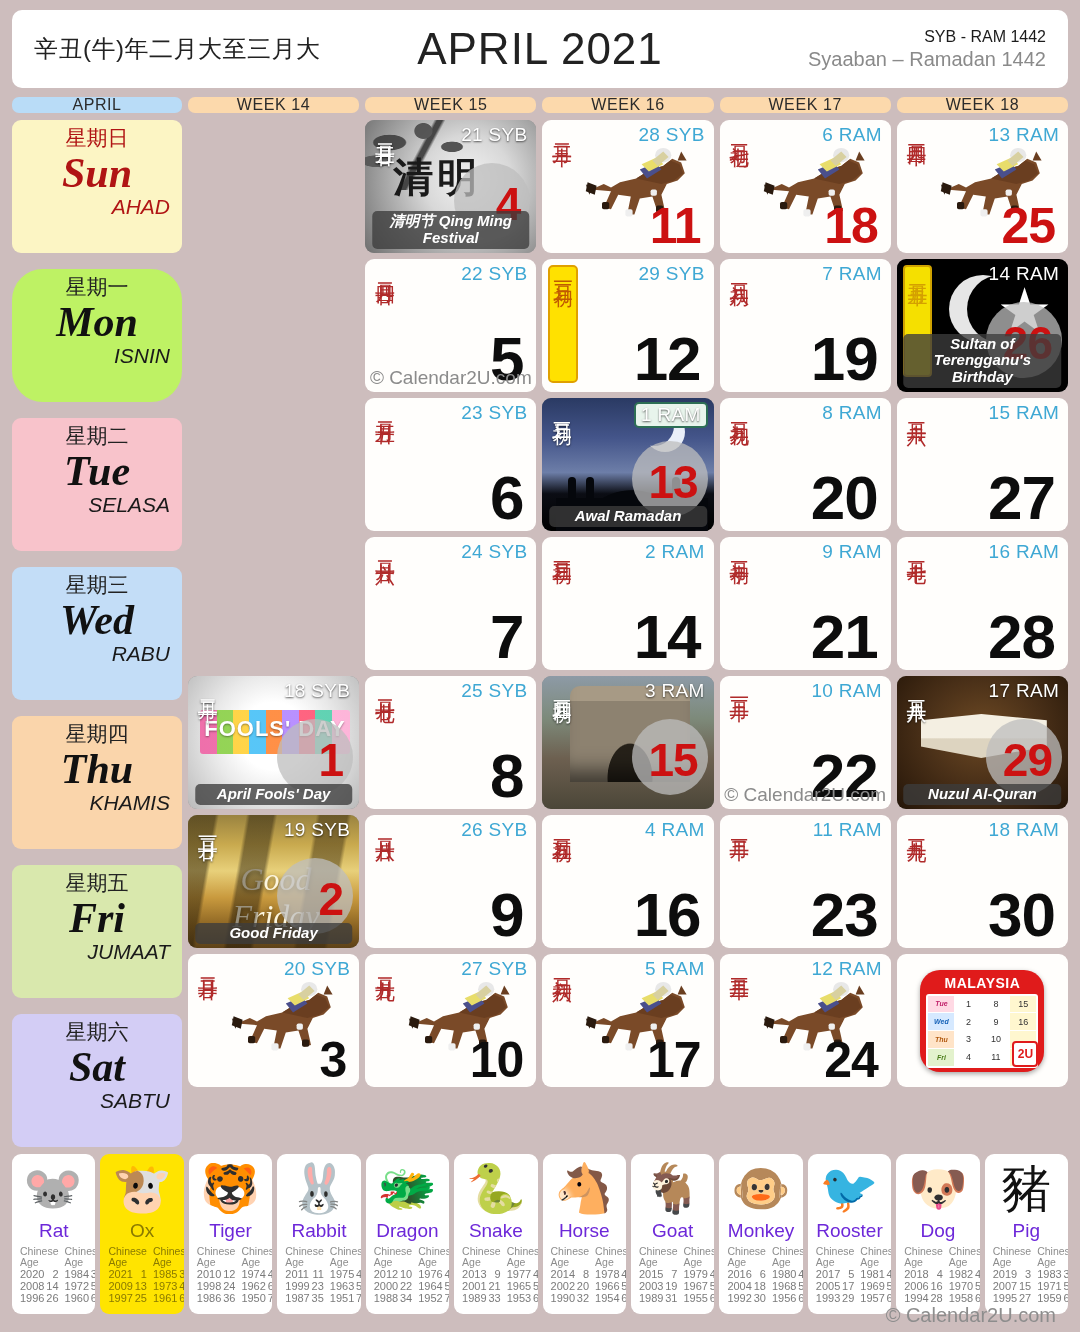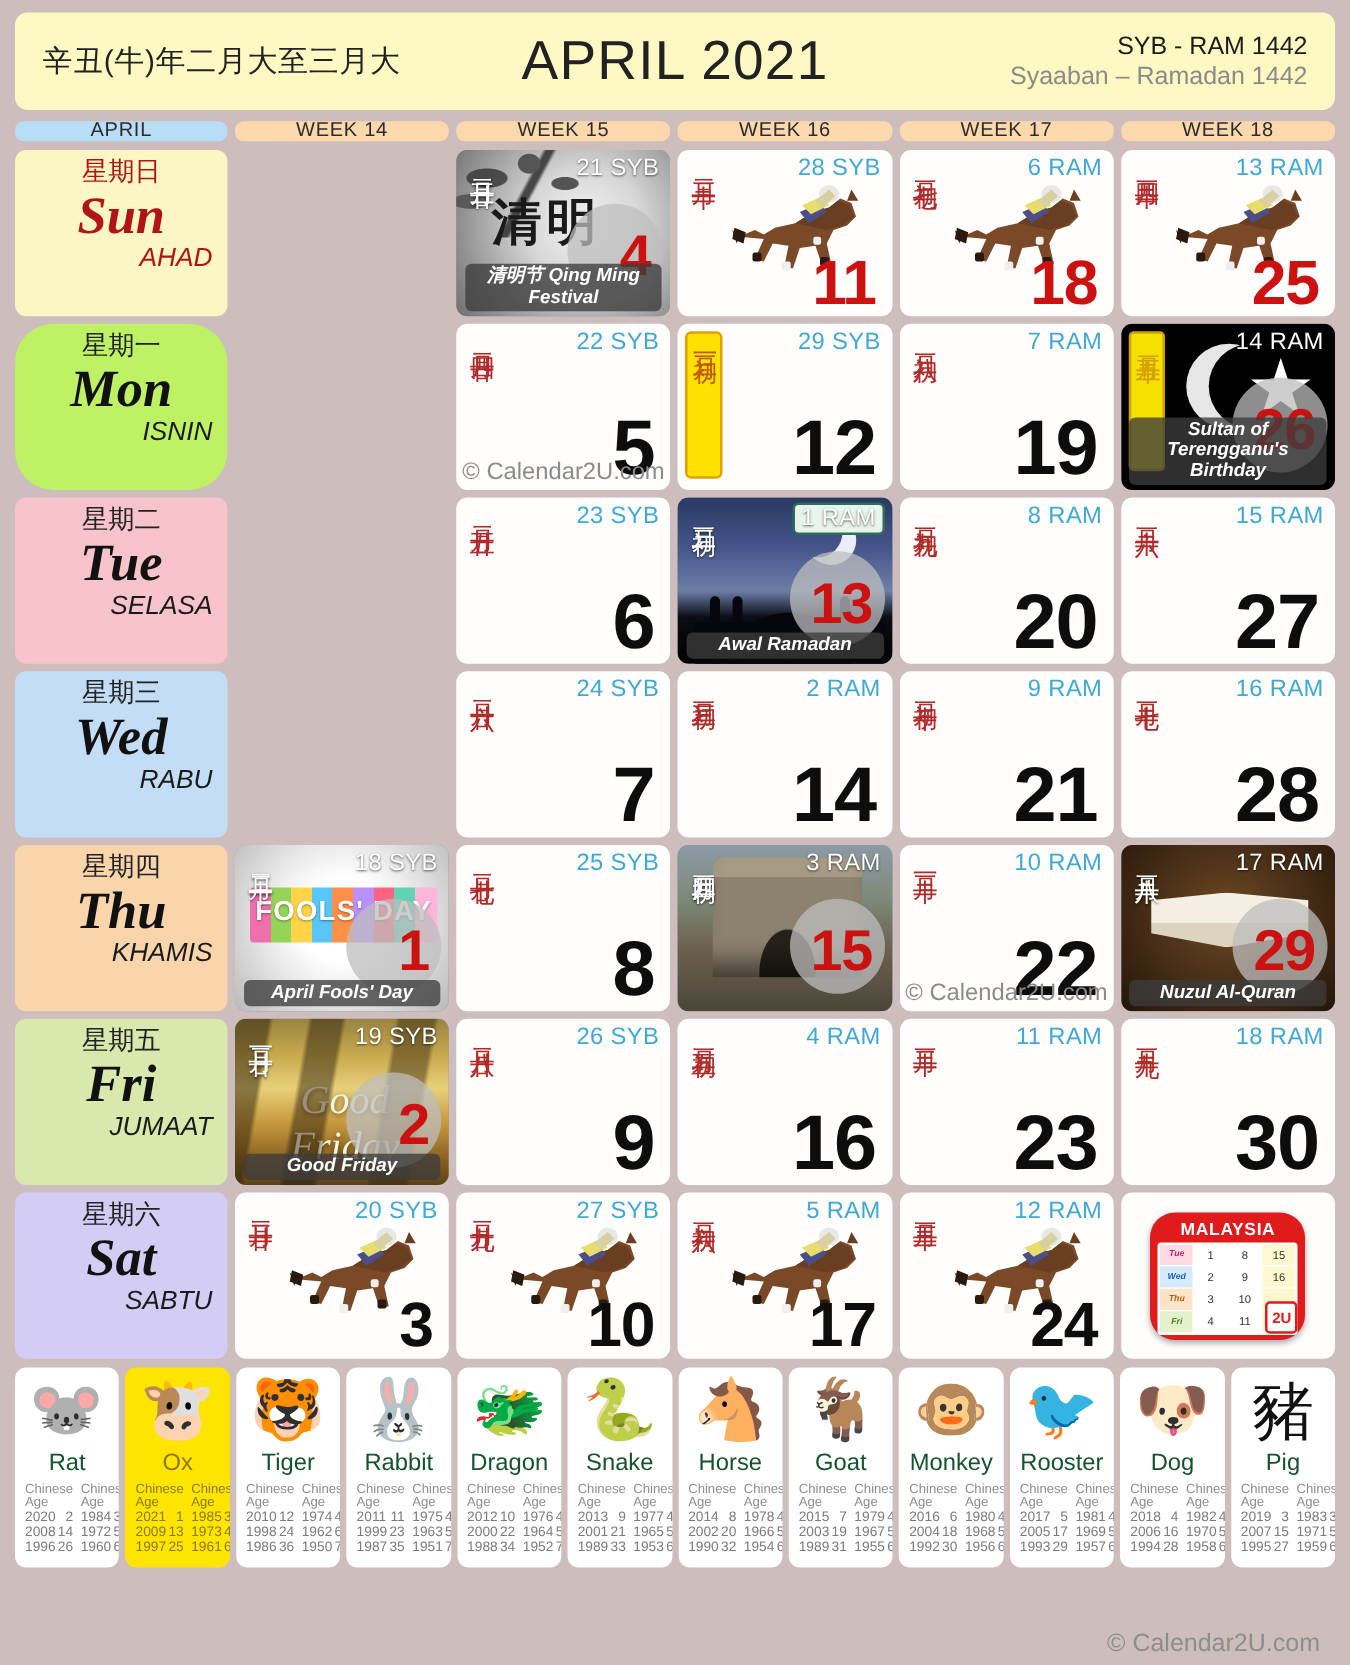--- a/index.html
+++ b/index.html
@@ -7,49 +7,49 @@
   body {
     background: #cdbdbd;
     font-family: "Liberation Sans", sans-serif;
     overflow: hidden;
   }
   .page { position: relative; width: 1080px; height: 1332px; padding: 10px 12px; }
 
   
   .titlebar {
     height: 78px;
-    background: #fef9c3;
+    background: #ffffff;
     border-radius: 10px;
     display: flex;
     align-items: center;
     padding: 0 22px;
     margin-bottom: 9px;
   }
   .tb-left { flex: 0 0 310px; font-size: 24px; color: #222; letter-spacing: .5px; }
   .tb-center { flex: 1; text-align: center; font-size: 44px; color: #222; letter-spacing: 1px; }
   .tb-right { flex: 0 0 310px; text-align: right; line-height: 1.22; }
-  .tb-right .r1 { font-size: 20px; color: #1c1c1c; }
+  .tb-right .r1 { font-size: 16px; color: #1c1c1c; }
   .tb-right .r2 { font-size: 20px; color: #8a8a8a; }
 
   
   .weekbar { display: flex; gap: 6px; margin-bottom: 7px; }
   .wk {
     border-radius: 7px;
     height: 16px;
     display: flex; align-items: center; justify-content: center;
     font-size: 16px; color: #2b2b2b; letter-spacing: .6px;
     background: #fcd9ac;
   }
   .wk.first { background: #b9dcf7; }
   .wk-col0 { flex: 0 0 170px; }
   .wk-col  { flex: 1 1 0; }
 
   
   .grid { display: flex; gap: 6px; }
-  .daycol { flex: 0 0 170px; display: flex; flex-direction: column; gap: 6px; }
+  .daycol { flex: 0 0 170px; display: flex; flex-direction: column; gap: 16px; }
   .weeks  { flex: 1 1 0; display: flex; gap: 6px; }
   .weekcol{ flex: 1 1 0; display: flex; flex-direction: column; gap: 6px; }
 
   
   .dowcell {
     height: 133px; border-radius: 9px; position: relative;
     padding: 7px 12px 6px 12px; text-align: center;
   }
   .dow-cn { font-size: 21px; color: #222; line-height: 1.05; }
   .dow-en {
@@ -266,21 +266,21 @@
 
   
   .zodiac { display: flex; gap: 5px; margin-top: 7px; }
   .zcard {
     flex: 1 1 0; background: #fff; border-radius: 9px;
     height: 160px; padding: 4px 5px 5px; position: relative; overflow: hidden;
   }
   .zcard.hl { background: #ffe400; }
   .zanim { height: 62px; display: flex; align-items: center; justify-content: center; font-size: 48px; line-height: 1; }
   .zanim.glyph { font-family: "DejaVu Sans", sans-serif; font-size: 50px; color: #111; }
-  .zname { text-align: center; font-size: 19px; color: #14532d; margin-bottom: 4px; }
+  .zname { text-align: center; font-size: 19px; color: #6d28d9; margin-bottom: 4px; }
   .ztable { display: grid; grid-template-columns: 1fr 1fr; gap: 0 6px; padding: 0 3px; }
   .zt-head { font-size: 10.5px; color: #8d8d8d; line-height: 1.05; }
   .zt-row { display: flex; justify-content: space-between; font-size: 11px; color: #7b7b7b; }
   .zcard.hl .zt-head, .zcard.hl .zt-row, .zcard.hl .zname { color: #8a7a00; }
   .zcol { display: flex; flex-direction: column; }
 
   .copyright {
     position: absolute; right: 24px; bottom: 5px;
     font-size: 20px; color: #8d8d8d;
   }

